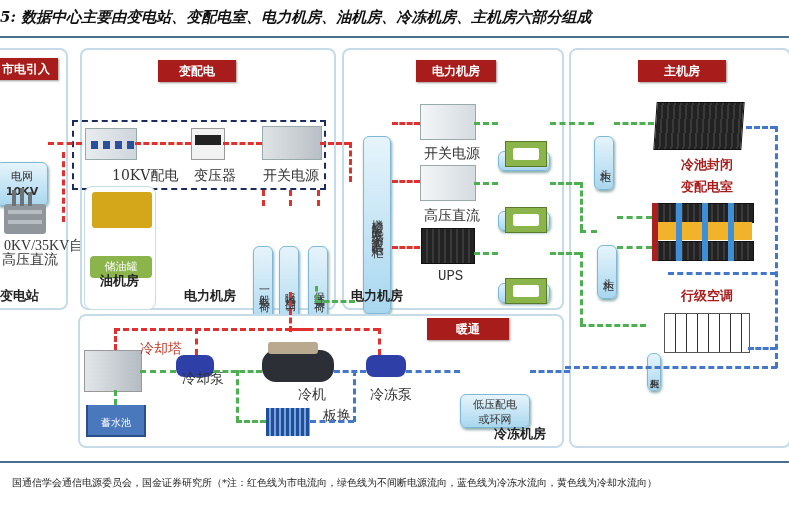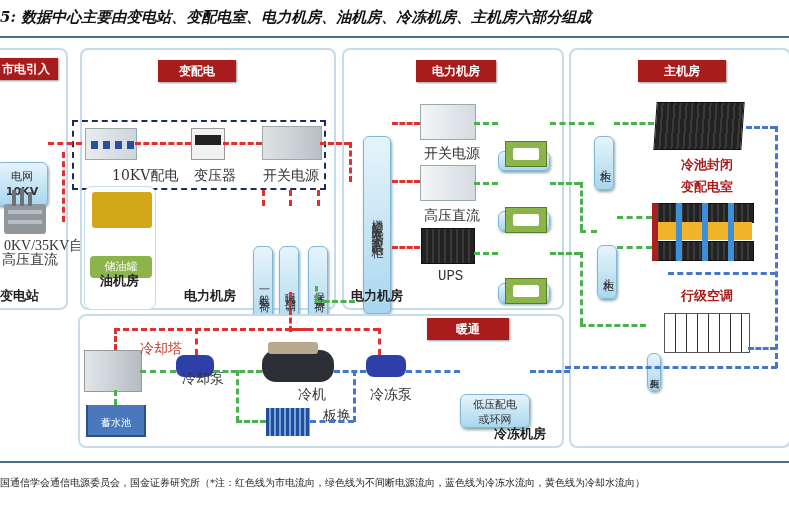--- a/index.html
+++ b/index.html
@@ -23,21 +23,21 @@
   .blu.h{border-top:3px dashed #4477cc;}
   .blu.v{border-left:3px dashed #4477cc;}
   .navy{position:absolute;border:2px dashed #1c2c5e;box-sizing:border-box;}
   .cab{position:absolute;background:linear-gradient(90deg,#e8ecef,#cfd6dc);border:1px solid #9aa;}
   .cab .slot{position:absolute;width:7px;height:8px;background:#2a4f9c;}
   .batt{position:absolute;width:40px;height:24px;background:#8bb44a;border:1px solid #5a7a2a;}
   .batt::after{content:"";position:absolute;left:7px;top:6px;width:26px;height:12px;background:#fff;border-radius:2px;}
   .greenbox{position:absolute;background:#8bb44a;color:#fff;font-size:11px;text-align:center;border-radius:4px;}
   .dark{position:absolute;background:repeating-linear-gradient(90deg,#222 0 4px,#3a3a3a 4px 6px);border:1px solid #111;}
   .yellow{position:absolute;background:#d4a61a;border-radius:3px;}
-  .note{position:absolute;left:0;top:476px;font-size:10px;color:#222;white-space:nowrap;font-family:"DejaVu Serif",serif;}
+  .note{position:absolute;left:12px;top:476px;font-size:10px;color:#222;white-space:nowrap;font-family:"DejaVu Serif",serif;}
 </style>
 </head>
 <body>
 
 <div class="title">5: 数据中心主要由变电站、变配电室、电力机房、油机房、冷冻机房、主机房六部分组成</div>
 <div class="rule" style="top:36px"></div>
 
 <div class="panel" style="left:-10px;top:48px;width:78px;height:262px"></div>
 <div class="tag" style="left:-6px;top:58px;width:64px">市电引入</div>
 <div class="bluebox" style="left:-4px;top:122px;width:52px;height:44px;padding-top:6px;line-height:15px">

